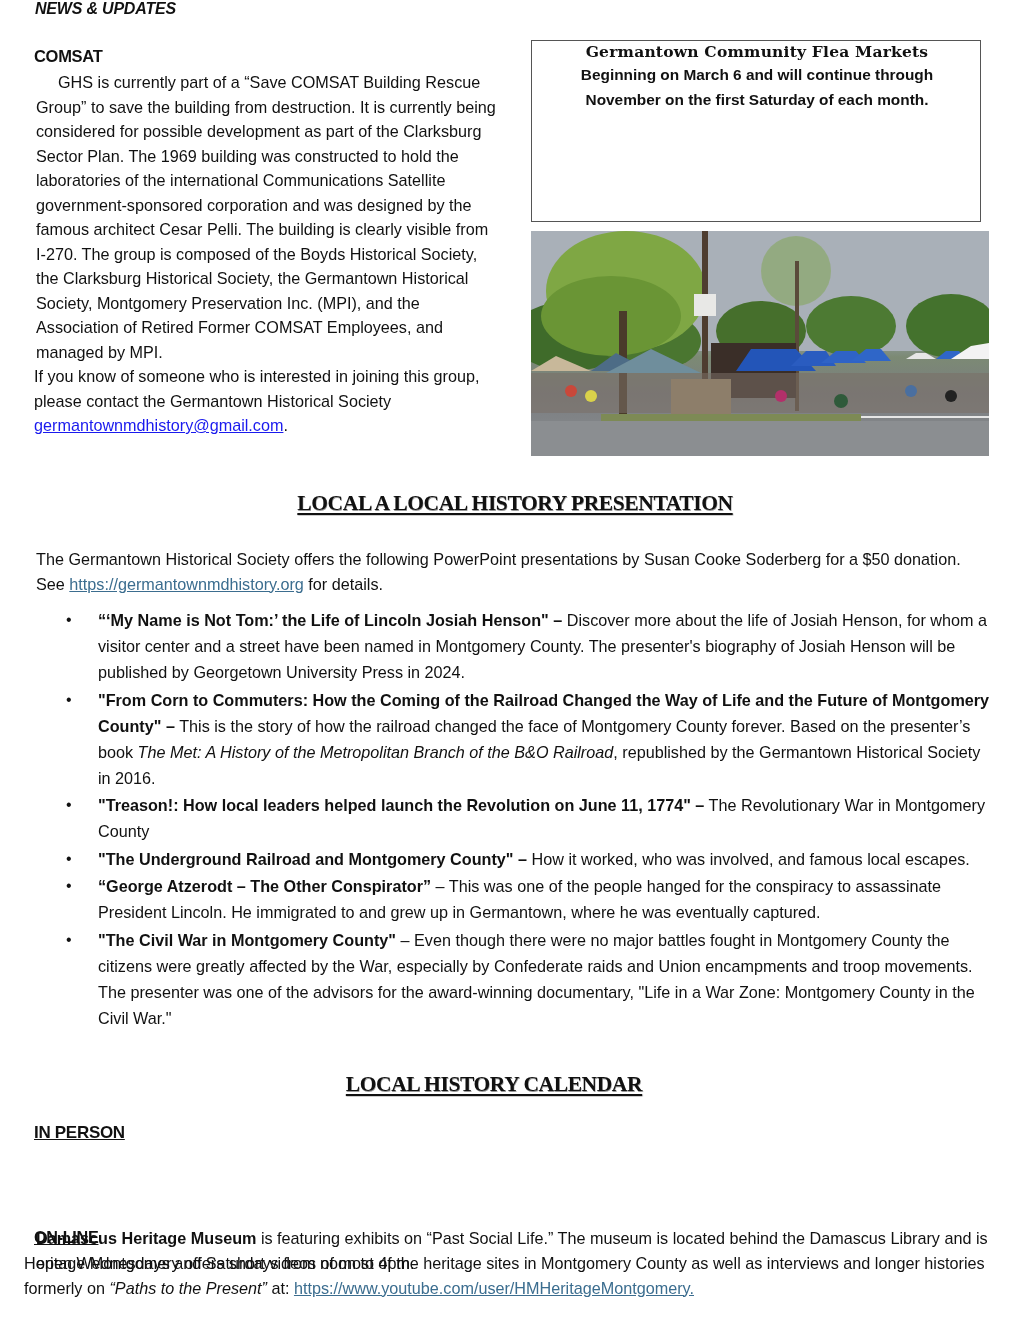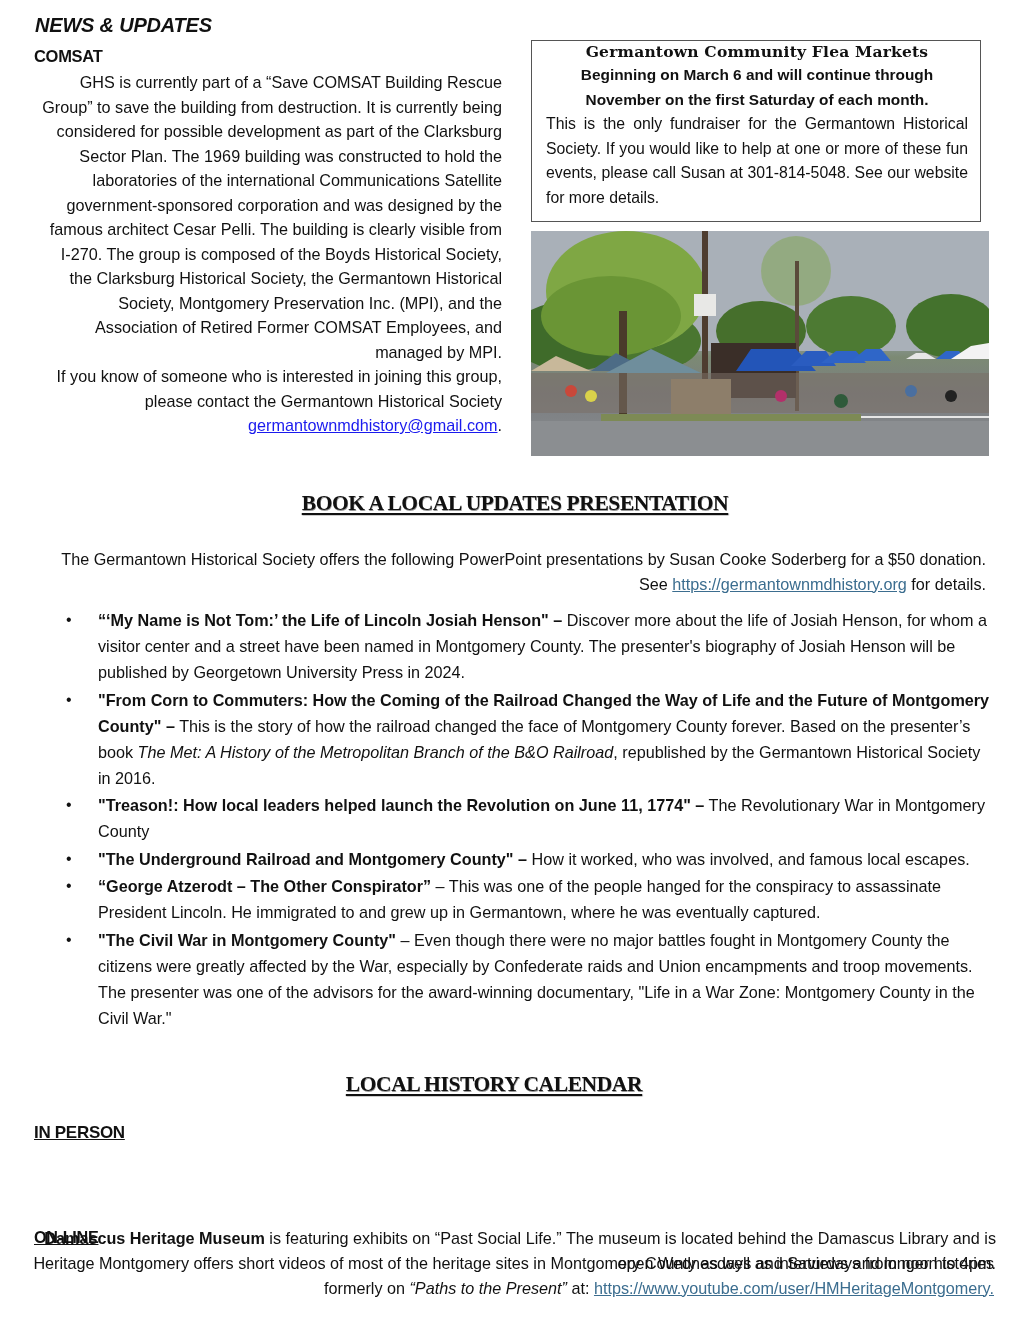--- a/index.html
+++ b/index.html
@@ -2,24 +2,24 @@
 <html><head>
 <meta charset="utf-8">
 <style>
   html, body { margin: 0; padding: 0; background: #ffffff; }
   body {
     width: 1030px; height: 1340px; position: relative; overflow: hidden;
     font-family: "Liberation Sans", "DejaVu Sans", sans-serif;
     color: #111111;
   }
   .abs { position: absolute; }
-  .txt { font-size: 16.2px; line-height: 24.5px; text-align: right; }
+  .txt { font-size: 16.2px; line-height: 24.5px; }
 
   
-  #news-heading { left: 35px; top: 14px; font-size: 20px; font-weight: bold; font-style: italic; letter-spacing: -0.2px; }
+  #news-heading { left: 35px; top: 0; font-size: 16px; font-weight: bold; font-style: italic; letter-spacing: -0.2px; }
   #comsat-heading { left: 34px; top: 47px; font-size: 16.5px; font-weight: bold; letter-spacing: -0.3px; }
   #comsat-body { left: 36px; top: 70px; width: 466px; }
   #comsat-body p { margin: 0; }
   #comsat-body .indent { text-indent: 22px; }
   #comsat-body .contact { margin-left: -2px; }
   a.link { color: #1a1aee; text-decoration: underline; }
   a.link-muted { color: #3b6d8f; text-decoration: underline; }
 
   
   #flea-box {
@@ -69,21 +69,20 @@
   <p class="indent">GHS is currently part of a “Save COMSAT Building Rescue Group” to save the building from destruction. It is currently being considered for possible development as part of the Clarksburg Sector Plan. The 1969 building was constructed to hold the laboratories of the international Communications Satellite government-sponsored corporation and was designed by the famous architect Cesar Pelli. The building is clearly visible from I-270. The group is composed of the Boyds Historical Society, the Clarksburg Historical Society, the Germantown Historical Society, Montgomery Preservation Inc. (MPI), and the Association of Retired Former COMSAT Employees, and managed by MPI.</p>
   <p class="contact">
     <span>If you know of someone who is interested in joining this group, please contact the Germantown Historical Society</span><br>
     <a class="link" href="#">germantownmdhistory@gmail.com</a><span>.</span>
   </p>
 </div>
 
 <div id="flea-box" class="abs">
   <div id="flea-title">Germantown Community Flea Markets</div>
   <div id="flea-subtitle">Beginning on March 6 and will continue through November on the first Saturday of each month.</div>
-  <div id="flea-body">This is the only fundraiser for the Germantown Historical Society. If you would like to help at one or more of these fun events, please call Susan at 301-814-5048. See our website for more details.</div>
 </div>
 
 <div id="flea-photo" class="abs" title="Outdoor flea market with blue and white canopy tents, trees and shoppers in a parking lot">
   <svg width="458" height="225" viewBox="0 0 458 225">
 
     <rect x="0" y="0" width="458" height="120" fill="#a9b0b8"></rect>
 
     <ellipse cx="40" cy="105" rx="60" ry="35" fill="#3f6b2a"></ellipse>
     <ellipse cx="120" cy="110" rx="50" ry="30" fill="#4a7630"></ellipse>
     <ellipse cx="230" cy="100" rx="45" ry="30" fill="#466f2c"></ellipse>
@@ -122,21 +121,21 @@
     <circle cx="380" cy="160" r="6" fill="#4a6fa0"></circle>
     <circle cx="420" cy="165" r="6" fill="#222"></circle>
 
     <rect x="70" y="183" width="260" height="7" fill="#7d8a55"></rect>
 
     <rect x="0" y="190" width="458" height="35" fill="#8b8e91"></rect>
     <rect x="330" y="185" width="128" height="2" fill="#e6e6e6"></rect>
   </svg>
 </div>
 
-<div id="book-title" class="abs section-title">BOOK A LOCAL UPDATES PRESENTATION</div>
+<div id="book-title" class="abs section-title">LOCAL A LOCAL HISTORY PRESENTATION</div>
 <div id="book-intro" class="abs txt">
   <span>The Germantown Historical Society offers the following PowerPoint presentations by Susan Cooke Soderberg for a $50 donation. See </span><a class="link-muted" href="#">https://germantownmdhistory.org</a><span> for details.</span>
 </div>
 
 <ul id="book-list" class="abs">
   <li>
     <span class="bullet">•</span>
     <b>“‘My Name is Not Tom:’ the Life of Lincoln Josiah Henson" –</b><span> Discover more about the life of Josiah Henson, for whom a visitor center and a street have been named in Montgomery County. The presenter's biography of Josiah Henson will be published by Georgetown University Press in 2024.</span>
   </li>
   <li>

